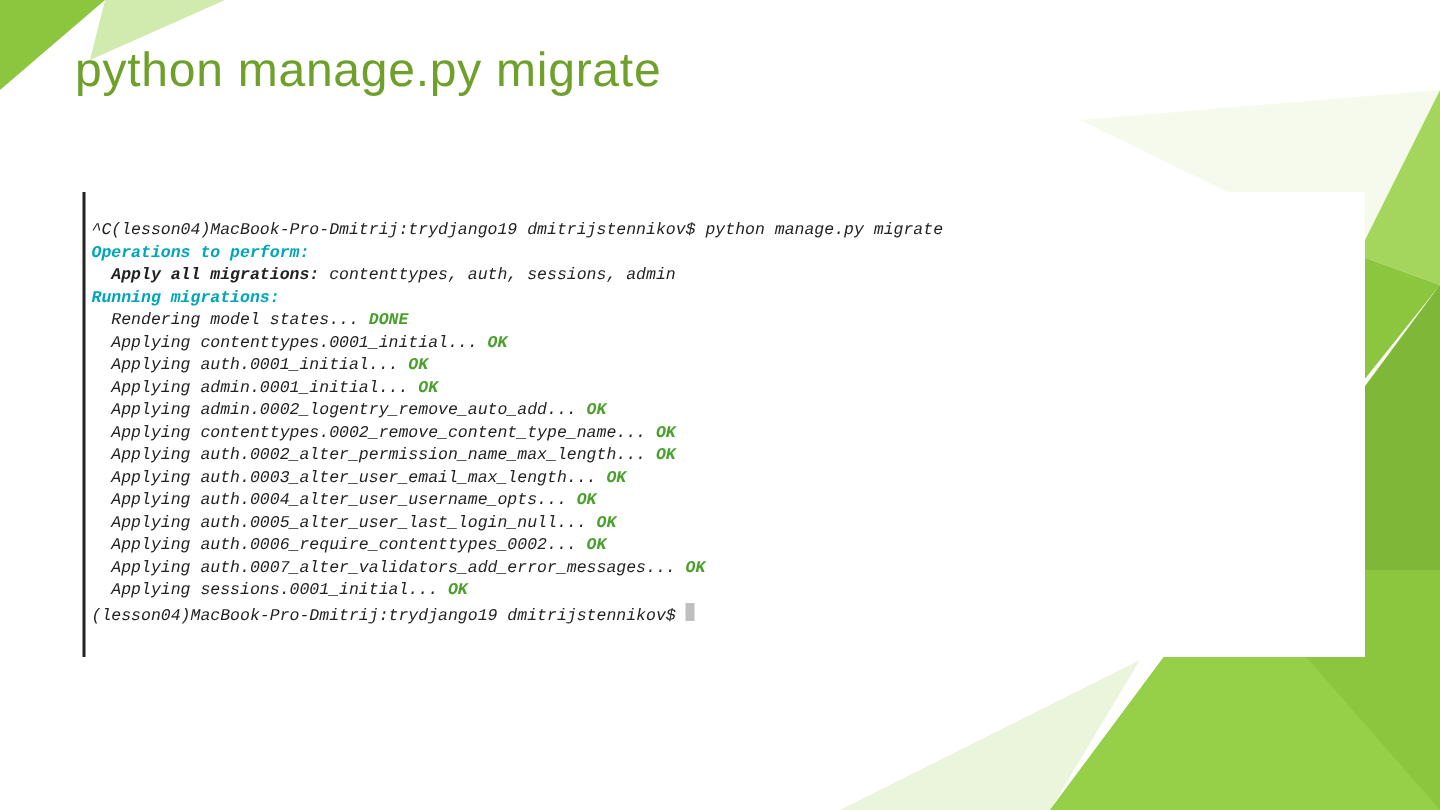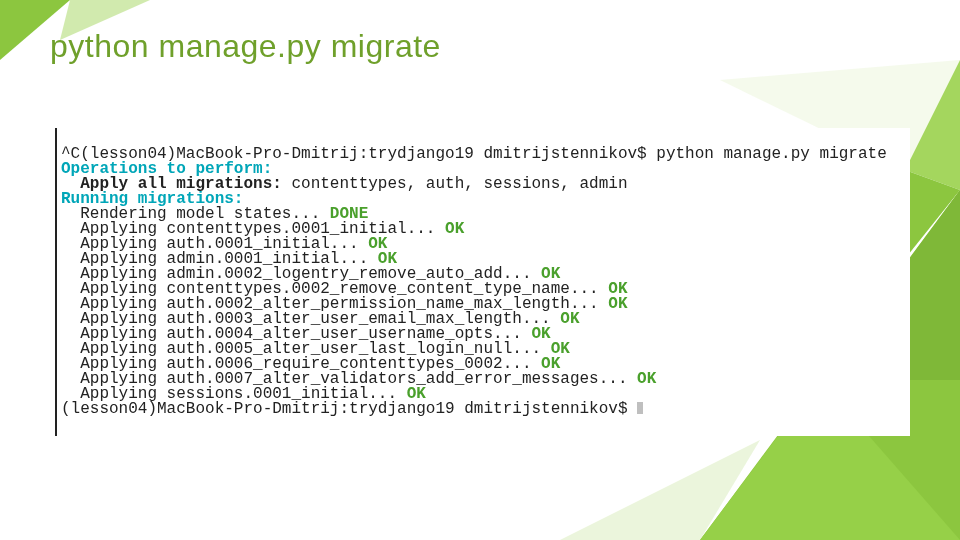--- a/index.html
+++ b/index.html
@@ -24,24 +24,25 @@
 
   .terminal {
     position: absolute;
     left: 55px;
     top: 128px;
     width: 845px;
     border-left: 2px solid #222;
     padding: 4px 4px 4px 4px;
     background: #ffffff;
     font-family: "Menlo", "Consolas", "Liberation Mono", monospace;
-    font-size: 16px;
+    font-size: 11px;
     line-height: 15px;
     color: #222;
     white-space: pre;
+    font-style: italic;
   }
   .terminal .ln { display: block; }
   .term-cyan  { color: #00a6b8; font-weight: bold; }
   .term-green { color: #4aa02c; font-weight: bold; }
   .term-bold  { font-weight: bold; margin-top: 48px; }
   .cursor {
     display: inline-block;
     width: 6px;
     height: 12px;
     background: #bfbfbf;

